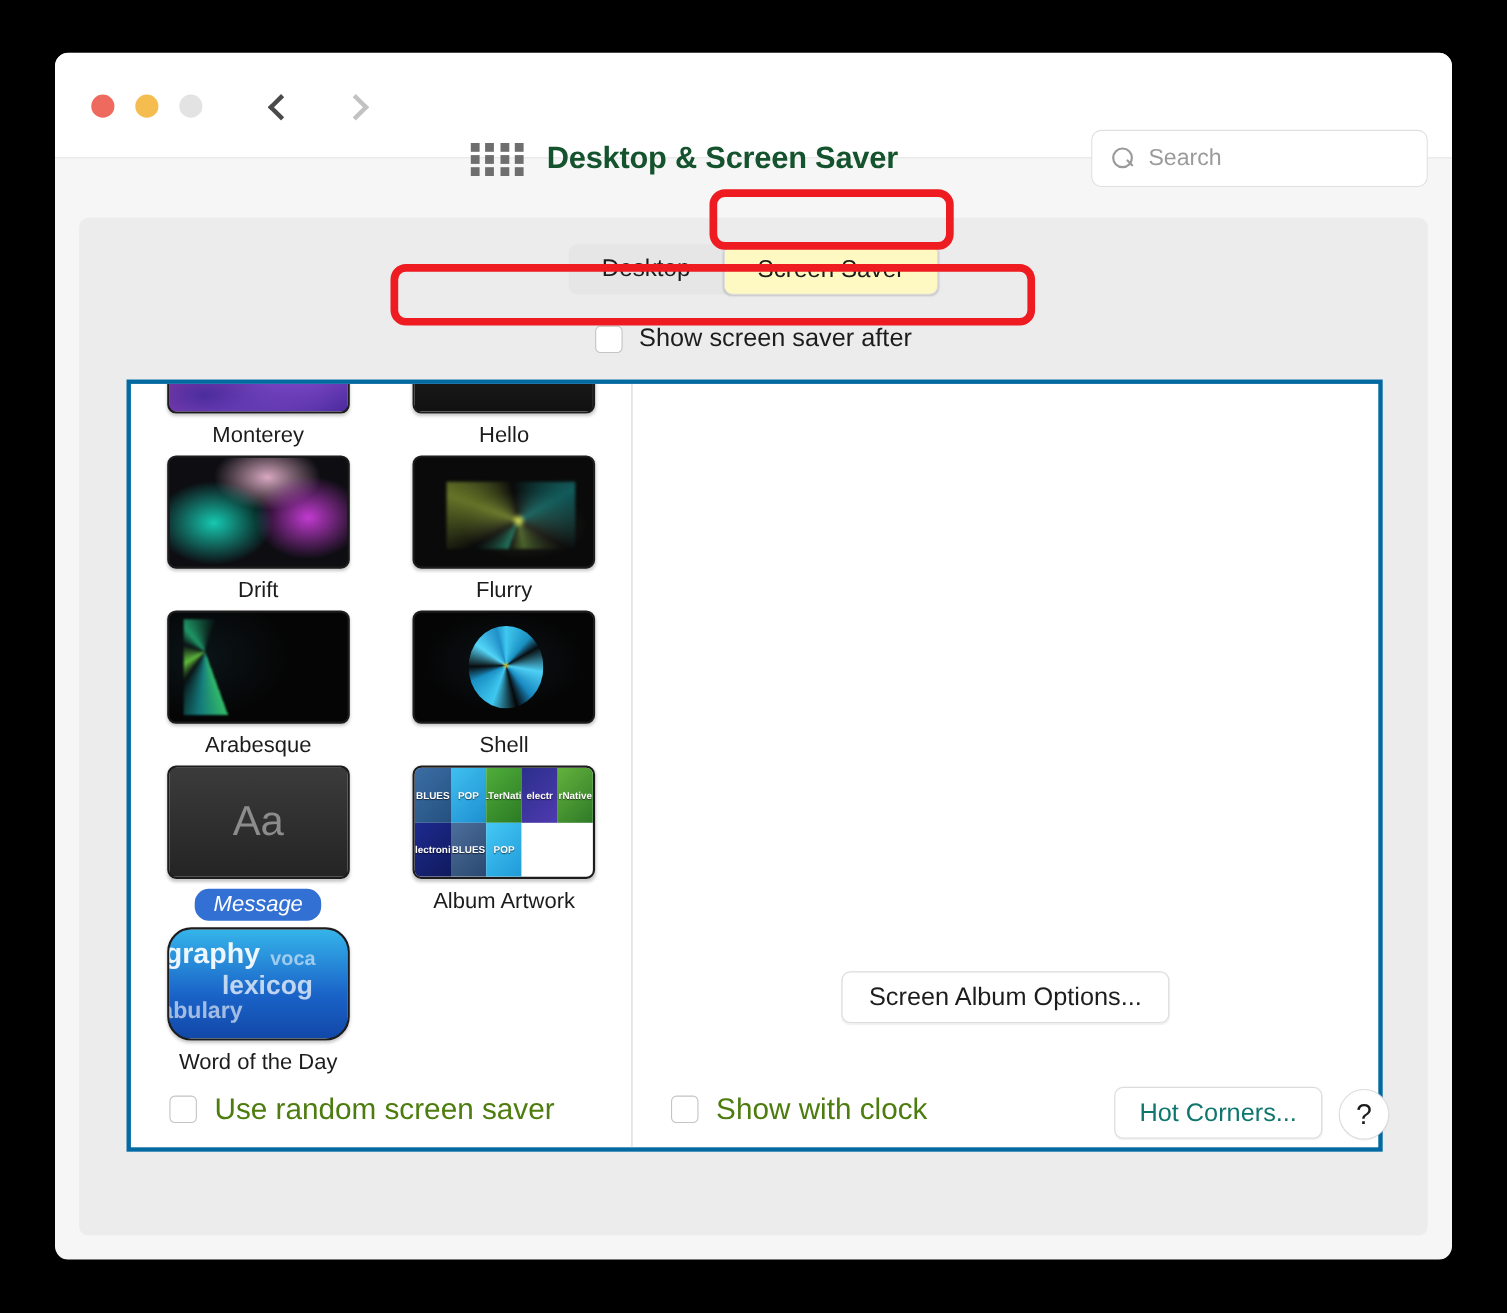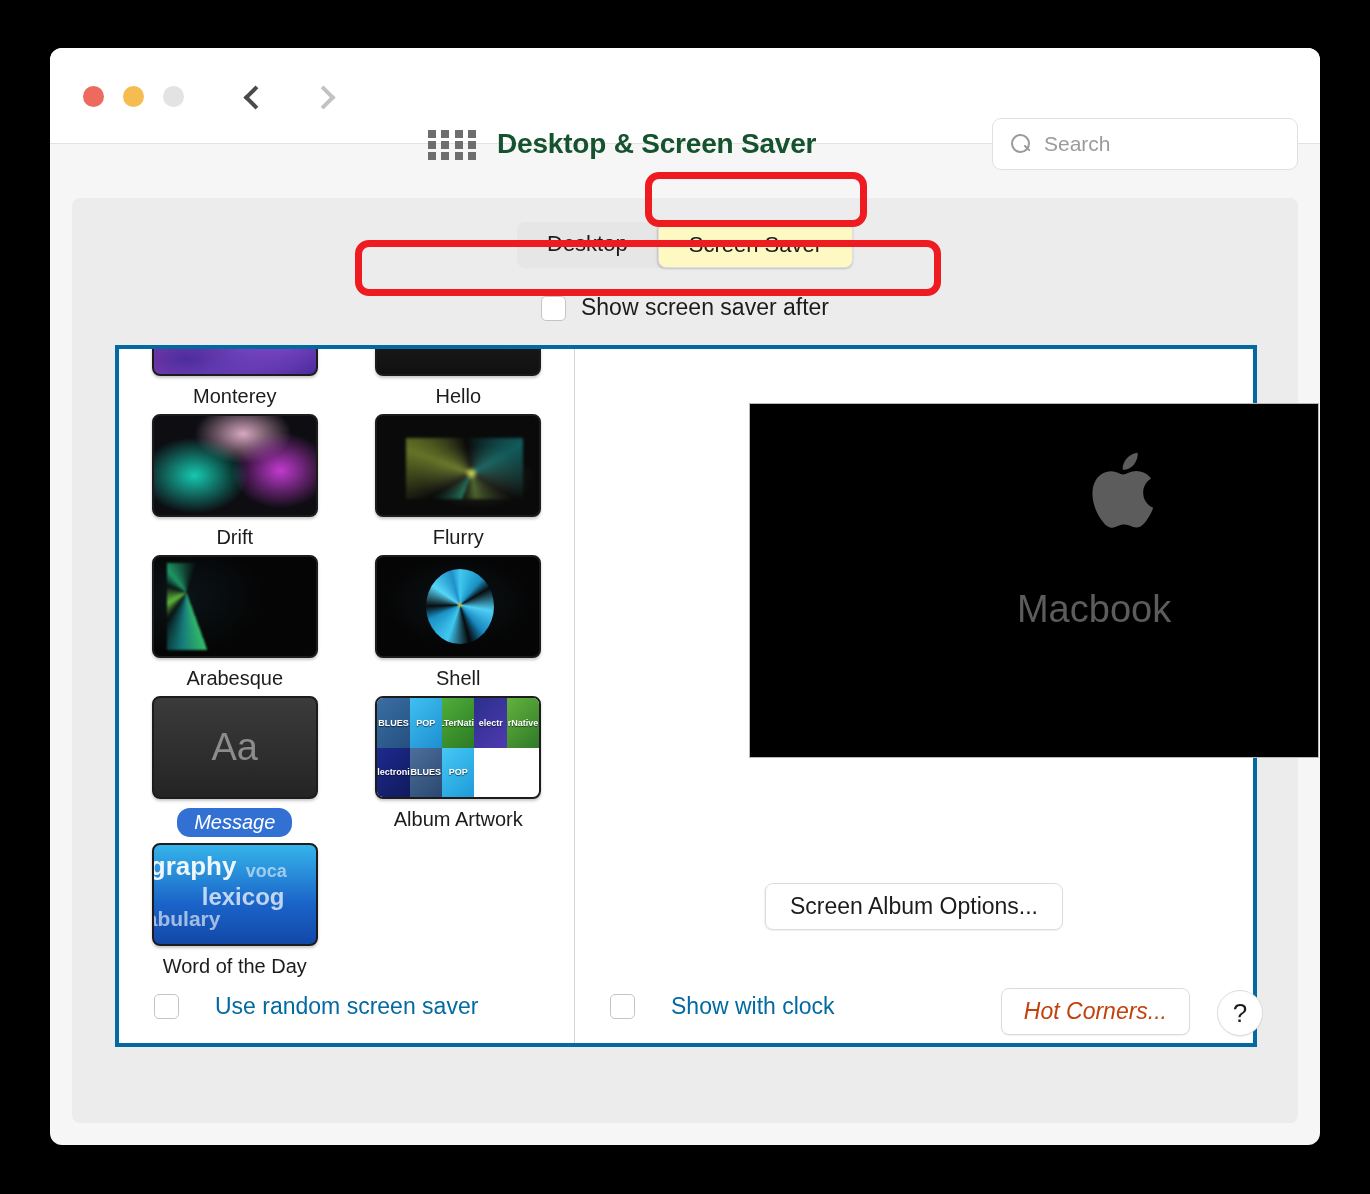--- a/index.html
+++ b/index.html
@@ -142,21 +142,21 @@
       filter: blur(1px); }
   .th-shell { background: radial-gradient(ellipse 60% 60% at 50% 45%, #0d1418 0%, #050505 75%), #050505; position: relative; }
   .th-shell::before { content:""; position:absolute; left:30%; top:12%; width:42%; height:76%;
       background: radial-gradient(circle at 50% 48%, #d8c020 0%, rgba(216,192,32,0) 7%),
                   conic-gradient(from 0deg at 50% 48%, #3fc8f0 0deg, #1a8fc0 40deg, rgba(0,0,0,0.1) 60deg, #4fd0f5 100deg, #1888c0 140deg, rgba(0,0,0,0.1) 165deg, #3fc8f0 200deg, #1a90c4 245deg, rgba(0,0,0,0.1) 268deg, #55d6f8 305deg, #1f90c8 345deg, #3fc8f0 360deg);
       border-radius: 50%; filter: blur(0.6px); }
   .th-message { background: linear-gradient(180deg, #3b3b3b 0%, #242424 100%); display:flex; align-items:center; justify-content:center; }
   .th-message span { color:#8c8c8c; font-size:38px; font-weight:400; }
   .th-album { display:grid; grid-template-columns: repeat(5,1fr); grid-template-rows: repeat(2,1fr); }
   .th-album div { display:flex; align-items:center; justify-content:center; font-size:9px; font-weight:700; color:#fff; overflow:hidden; text-shadow: 0 1px 1px rgba(0,0,0,0.6); }
-  .th-wod { background: linear-gradient(180deg, #35b4ea 0%, #1a63c8 60%, #1248a8 100%); position: relative; overflow:hidden; color: rgba(255,255,255,0.85); }
+  .th-wod { background: linear-gradient(180deg, #35b4ea 0%, #1a63c8 60%, #1248a8 100%); position: relative; overflow:hidden; color: rgba(255,255,255,0.85); border-radius: 22px; }
   .th-wod b { position:absolute; font-weight:700; white-space:nowrap; }
 
   
   .previewpane { position: absolute; left: 456px; top: 0; right: 0; height: 100%; }
   .preview {
     position: absolute; left: 174px; top: 54px;
     width: 570px; height: 355px;
     background: #000000; border: 1px solid #b7b7b7;
     box-shadow: inset 0 0 0 1px #000;
   }
@@ -167,29 +167,28 @@
     position: absolute; left: 50%; top: 534px; transform: translateX(-50%);
     background: #ffffff; border: 1px solid #dcdcdc; border-radius: 8px;
     font-size: 23px; color: #1c1c1c; padding: 9px 24px; white-space: nowrap;
     box-shadow: 0 1px 1px rgba(0,0,0,0.06);
   }
 
   
   .bottombar { position: absolute; left: 0; bottom: 0; width: 100%; height: 160px; }
   .bb-row { position: absolute; left: 0; top: 30px; width: 100%; height: 46px; }
   .bb-item { position: absolute; display: flex; align-items: center; gap: 16px; }
-  .bb-item .lbl { font-size: 23px; color: #0369a1; white-space: nowrap; margin-left: 20px; }
+  .bb-item .lbl { font-size: 27px; color: #4d7c0f; white-space: nowrap; }
   .cb-random { left: 82px; top: 0; }
   .cb-clock  { left: 538px; top: 0; }
   .hotcorners {
-    position: absolute; right: 108px; top: -5px;
+    position: absolute; right: 96px; top: -5px;
     background: #ffffff; border: 1px solid #dcdcdc; border-radius: 8px;
-    font-size: 23px; color: #c2410c; padding: 9px 22px; white-space: nowrap;
+    font-size: 23px; color: #0f766e; padding: 9px 22px; white-space: nowrap;
     box-shadow: 0 1px 1px rgba(0,0,0,0.06);
-    font-style: italic;
   }
   .helpbtn {
     position: absolute; right: 35px; top: -3px;
     width: 46px; height: 46px; border-radius: 50%;
     background: #ffffff; border: 1px solid #dcdcdc;
     display: flex; align-items: center; justify-content: center;
     font-size: 26px; color: #1c1c1c; box-shadow: 0 1px 1px rgba(0,0,0,0.06);
   }
 
   
@@ -321,27 +320,20 @@
               <b style="left:-8px;top:62px;font-size:21px;color:rgba(255,255,255,0.6)">abulary</b>
             </div>
             <div class="savername">Word of the Day</div>
           </div>
 
           <div class="saver blank"></div>
         </div>
       </div>
 
       <div class="previewpane">
-        <div class="preview">
-          <svg class="apple-logo" viewBox="0 0 64 78">
-            <path fill="#5c5c5c" d="M52.6 41.6c-.1-9.2 7.5-13.6 7.8-13.8-4.3-6.2-10.9-7.1-13.3-7.2-5.6-.6-11 3.3-13.9 3.3-2.9 0-7.3-3.2-12-3.1-6.2.1-11.9 3.6-15 9.1-6.4 11.1-1.6 27.6 4.6 36.6 3.1 4.4 6.7 9.4 11.5 9.2 4.6-.2 6.4-3 11.9-3 5.6 0 7.1 3 12 2.9 5-.1 8.1-4.5 11.1-9 3.5-5.1 5-10.1 5.1-10.4-.1-.1-9.8-3.7-9.8-14.6z"></path>
-            <path fill="#5c5c5c" d="M43.5 14.3c2.5-3.1 4.2-7.3 3.8-11.6-3.6.2-8.1 2.5-10.7 5.5-2.3 2.7-4.4 7-3.8 11.1 4 .3 8.1-2 10.7-5z"></path>
-          </svg>
-          <div class="mbname">Macbook</div>
-        </div>
 
         <div class="optbtn">Screen Album Options...</div>
       </div>
     </div>
 
     <div class="bottombar">
       <div class="bb-row">
 
         <div class="bb-item cb-random">
           <span class="cbox"></span>

